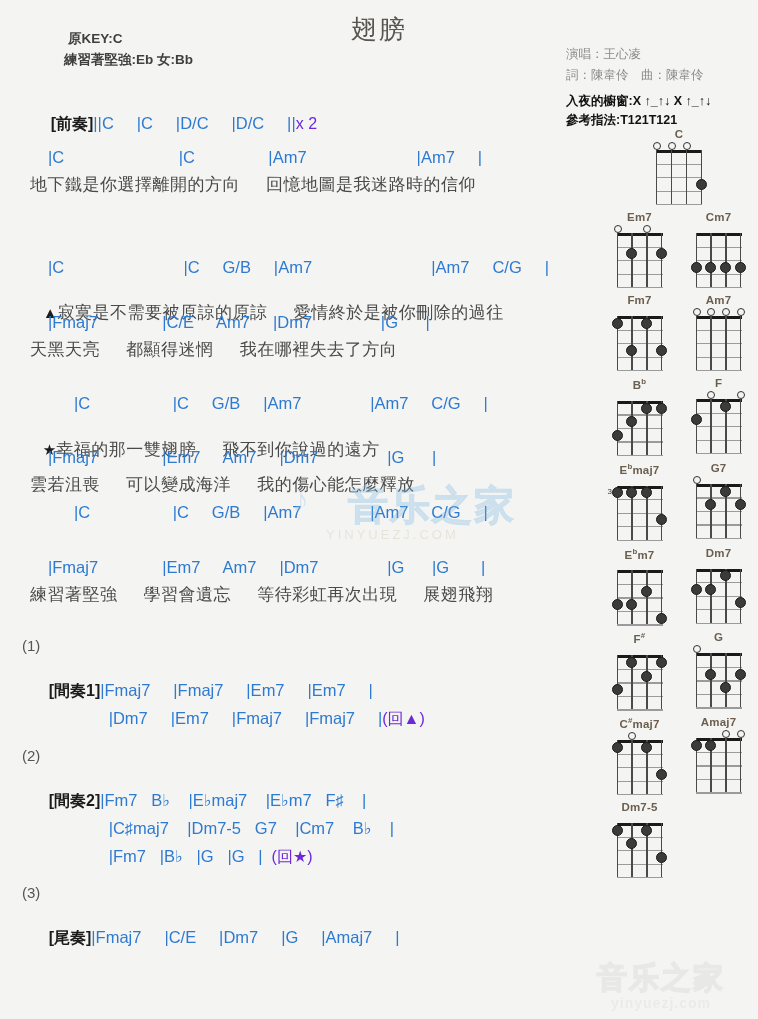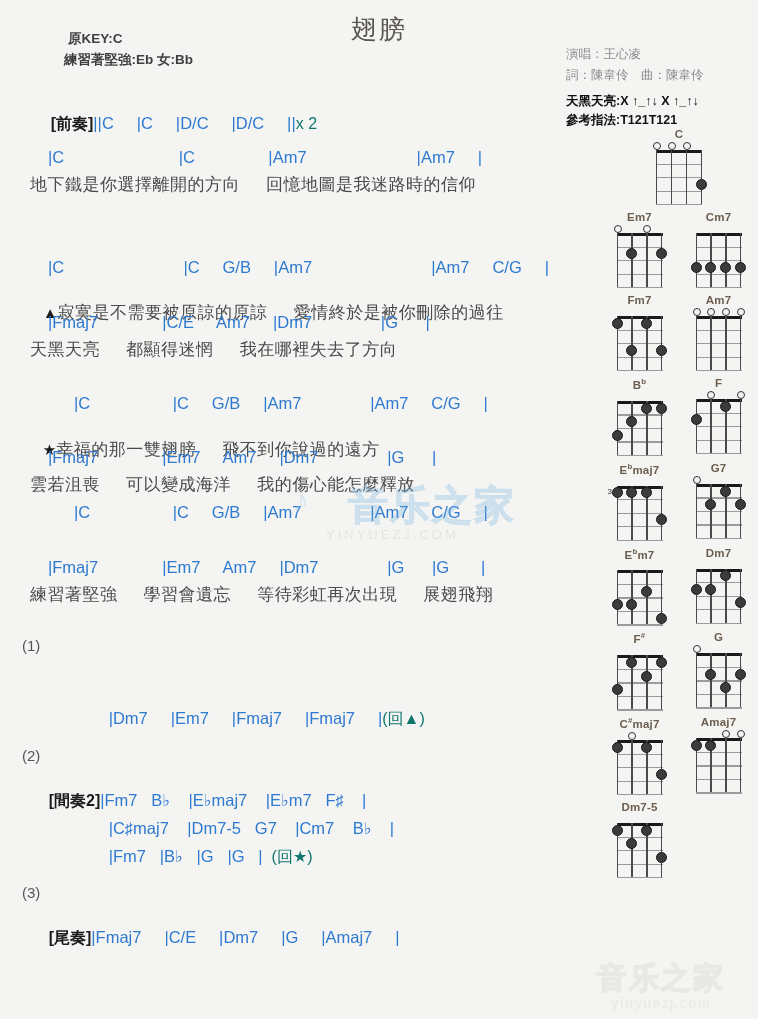--- a/index.html
+++ b/index.html
@@ -24,21 +24,21 @@
 
   .credits{position:absolute;left:566px;top:44px;font-size:12.5px;color:#8a8a8a;line-height:21px;}
   .refs{position:absolute;left:566px;top:92px;font-size:12.5px;color:#111;line-height:19px;font-weight:700;}
 
   
   .body{position:absolute;left:0;top:0;width:600px;height:1019px;}
   .line{position:absolute;white-space:pre;font-size:16px;}
   .chordline{color:#2e7ad1;font-size:16.5px;}
   .lyricline{color:#4a4a4a;font-size:17px;letter-spacing:.5px;}
   .label{color:#1b1b1b;font-weight:700;font-size:16px;}
-  .plain{color:#0f766e;}
+  .plain{color:#6d28d9;}
   .marker{color:#1b1b1b;font-size:15px;}
   .numtag{color:#555;font-size:15px;}
 
   
   .diagrams{position:absolute;left:600px;top:128px;width:158px;}
   .drow{display:flex;justify-content:space-around;margin-bottom:7px;}
   .dcell{width:74px;display:flex;flex-direction:column;align-items:center;}
   .dname{font-size:11.5px;font-weight:700;color:#6b5e4e;margin-bottom:1px;letter-spacing:.2px;}
   .dopen{height:9px;position:relative;width:46px;}
   .dopen i{position:absolute;width:6px;height:6px;border:1.2px solid #333;border-radius:50%;top:1px;}
@@ -72,21 +72,21 @@
     <div>原KEY:C</div>
     <div class="l2">練習著堅強:Eb 女:Bb</div>
   </div>
 
   <div class="credits">
     <div>演唱：王心凌</div>
     <div>詞：陳韋伶　曲：陳韋伶</div>
   </div>
 
   <div class="refs">
-    <div>天黑天亮:X ↑_↑↓ X ↑_↑↓</div>
+    <div>入夜的櫥窗:X ↑_↑↓ X ↑_↑↓</div>
     <div>參考指法:T121T121</div>
   </div>
 
   <div class="body">
 
     <div class="line" style="left:24px;top:96px;">
       <span class="label">[前奏]</span><span class="chordline">||C     |C     |D/C     |D/C     ||</span><span class="plain">x 2</span>
     </div>
 
     <div class="line chordline" style="left:48px;top:148px;">|C                         |C                |Am7                        |Am7     |</div>
@@ -108,20 +108,23 @@
 
     <div class="line chordline" style="left:48px;top:448px;">|Fmaj7              |Em7     Am7     |Dm7               |G      |</div>
     <div class="line lyricline" style="left:30px;top:473px;">雲若沮喪     可以變成海洋     我的傷心能怎麼釋放</div>
 
     <div class="line chordline" style="left:74px;top:503px;">|C                  |C     G/B     |Am7               |Am7     C/G     |</div>
 
     <div class="line chordline" style="left:48px;top:558px;">|Fmaj7              |Em7     Am7     |Dm7               |G      |G       |</div>
     <div class="line lyricline" style="left:30px;top:583px;">練習著堅強     學習會遺忘     等待彩虹再次出現     展翅飛翔</div>
 
     <div class="line numtag" style="left:22px;top:637px;">(1)</div>
+    <div class="line" style="left:22px;top:663px;">
+      <span class="label">[間奏1]</span><span class="chordline">|Fmaj7     |Fmaj7     |Em7     |Em7     |</span>
+    </div>
     <div class="line" style="left:82px;top:691px;">
       <span class="chordline">|Dm7     |Em7     |Fmaj7     |Fmaj7     |</span><span class="plain">(回▲)</span>
     </div>
 
     <div class="line numtag" style="left:22px;top:747px;">(2)</div>
     <div class="line" style="left:22px;top:773px;">
       <span class="label">[間奏2]</span><span class="chordline">|Fm7</span><span class="chordline">   </span><span class="chordline">B♭</span><span class="chordline">    </span><span class="chordline">|E♭maj7</span><span class="chordline">    </span><span class="chordline">|E♭m7</span><span class="chordline">   </span><span class="chordline">F♯</span><span class="chordline">    </span><span class="chordline">|</span>
     </div>
     <div class="line" style="left:82px;top:801px;">
       <span class="chordline">|C♯maj7</span><span class="chordline">    </span><span class="chordline">|Dm7-5</span><span class="chordline">   </span><span class="chordline">G7</span><span class="chordline">    </span><span class="chordline">|Cm7</span><span class="chordline">    </span><span class="chordline">B♭</span><span class="chordline">    </span><span class="chordline">|</span>

